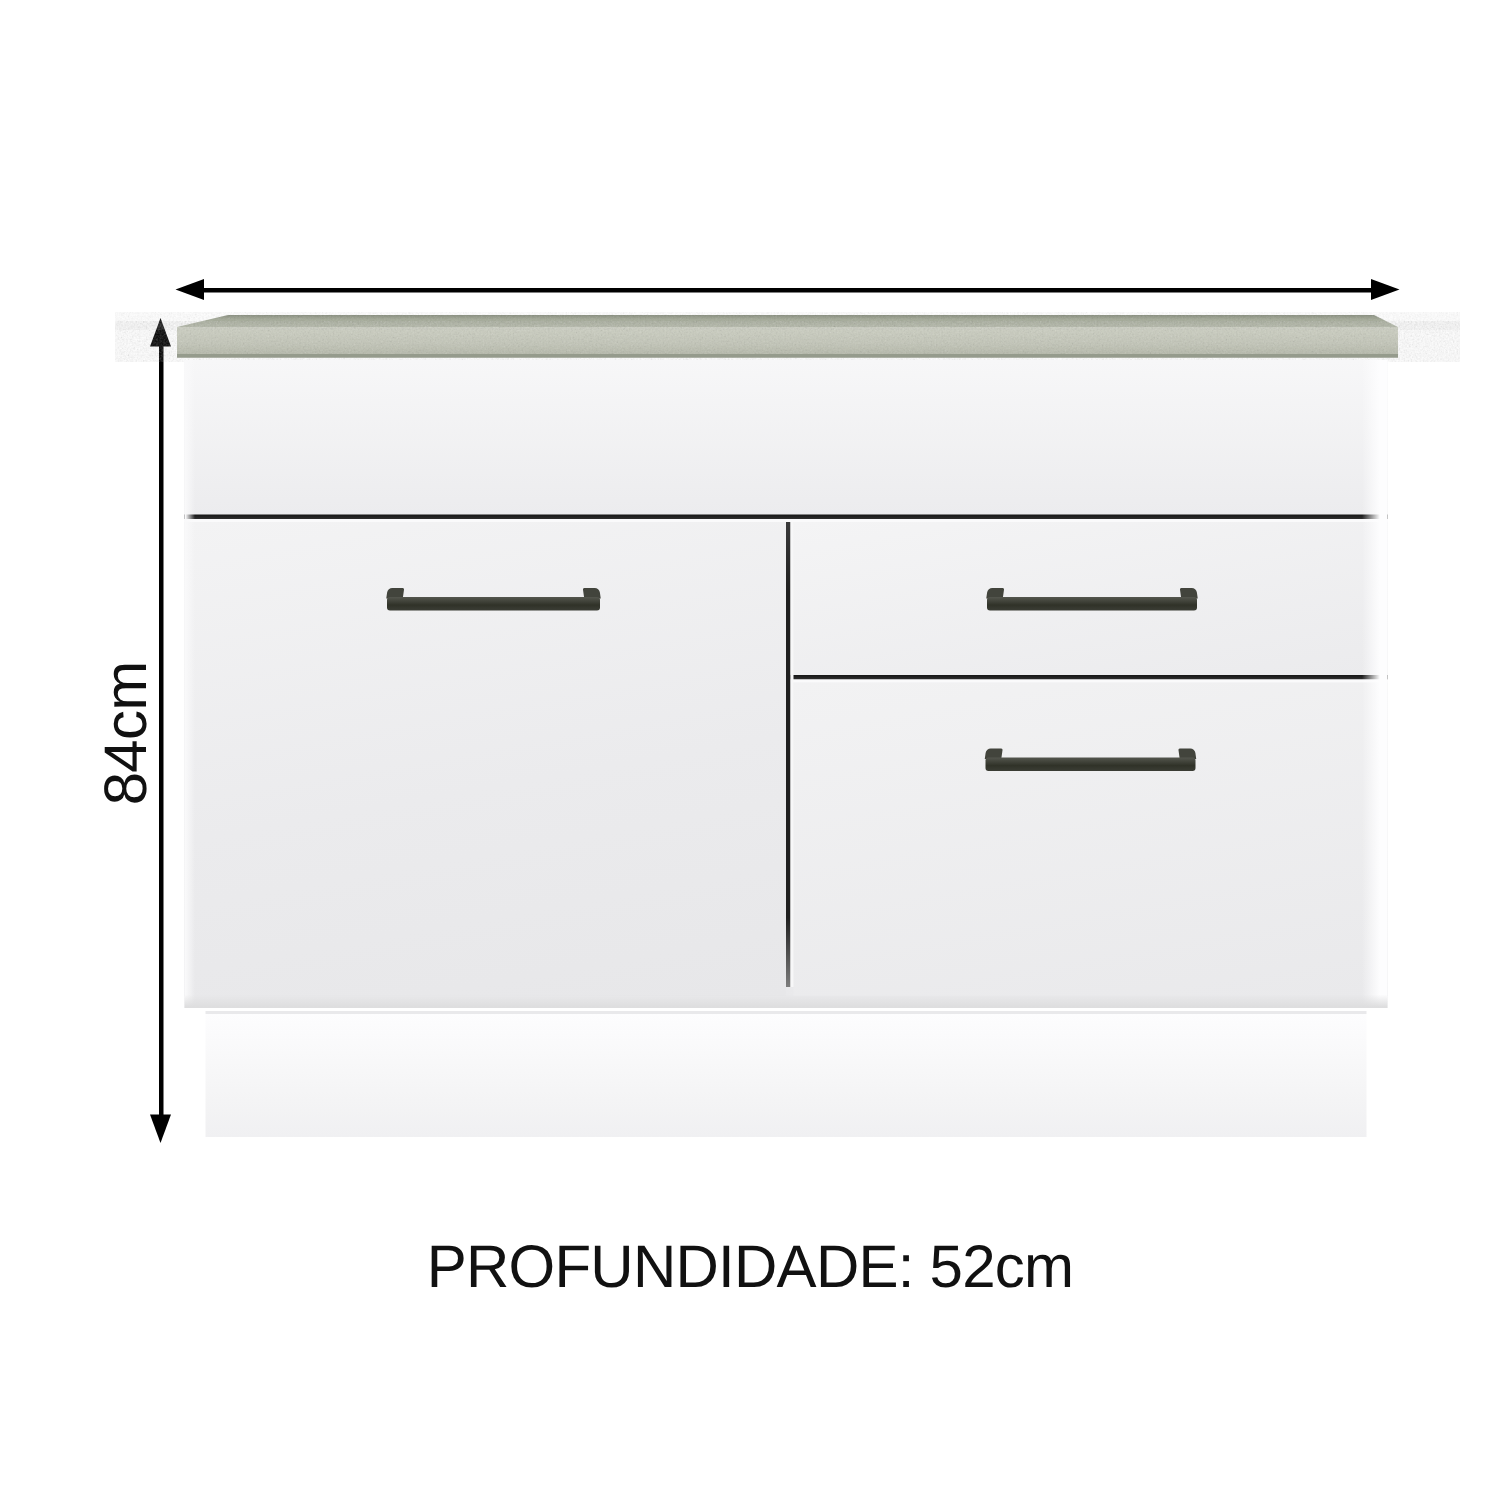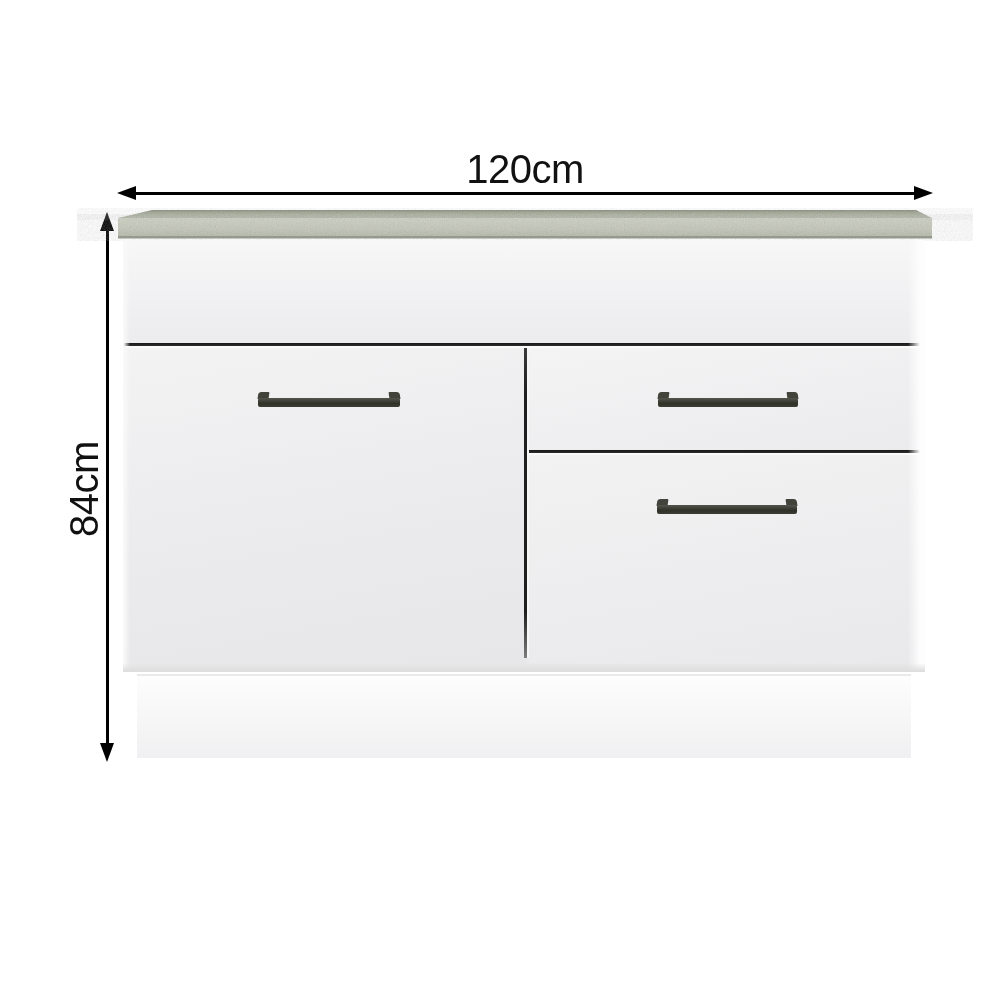--- a/index.html
+++ b/index.html
@@ -94,21 +94,20 @@
   .handle .tab.r { right:0; border-radius:1px 3px 0 0; transform:skewX(8deg); }
   .handle-door        { left:258px; top:391px; width:142px; }
   .handle-drawer-top  { left:658px; top:391px; width:140px; }
   .handle-drawer-bot  { left:657px; top:498px; width:140px; }
 </style>
 </head>
 <body>
 
 <div class="stage">
 
-  <div class="abs dim-label width-label">120cm</div>
   <div class="abs arrow-line-h"></div>
   <div class="abs tri tri-left"></div>
   <div class="abs tri tri-right"></div>
 
   <div class="abs dim-label height-label">84cm</div>
   <div class="abs arrow-line-v"></div>
   <div class="abs tri tri-up"></div>
   <div class="abs tri tri-down"></div>
 
   <svg class="abs countertop-svg" width="1000" height="45" viewBox="0 0 1000 45">
@@ -164,14 +163,15 @@
     <div class="bar"></div>
   </div>
   <div class="abs handle handle-drawer-bot">
     <div class="tab l"></div>
     <div class="tab r"></div>
     <div class="bar"></div>
   </div>
 
   <div class="abs plinth"></div>
 
+  <div class="abs dim-label depth-label">PROFUNDIDADE: 52cm</div>
 
 </div>
 
 </body></html>

